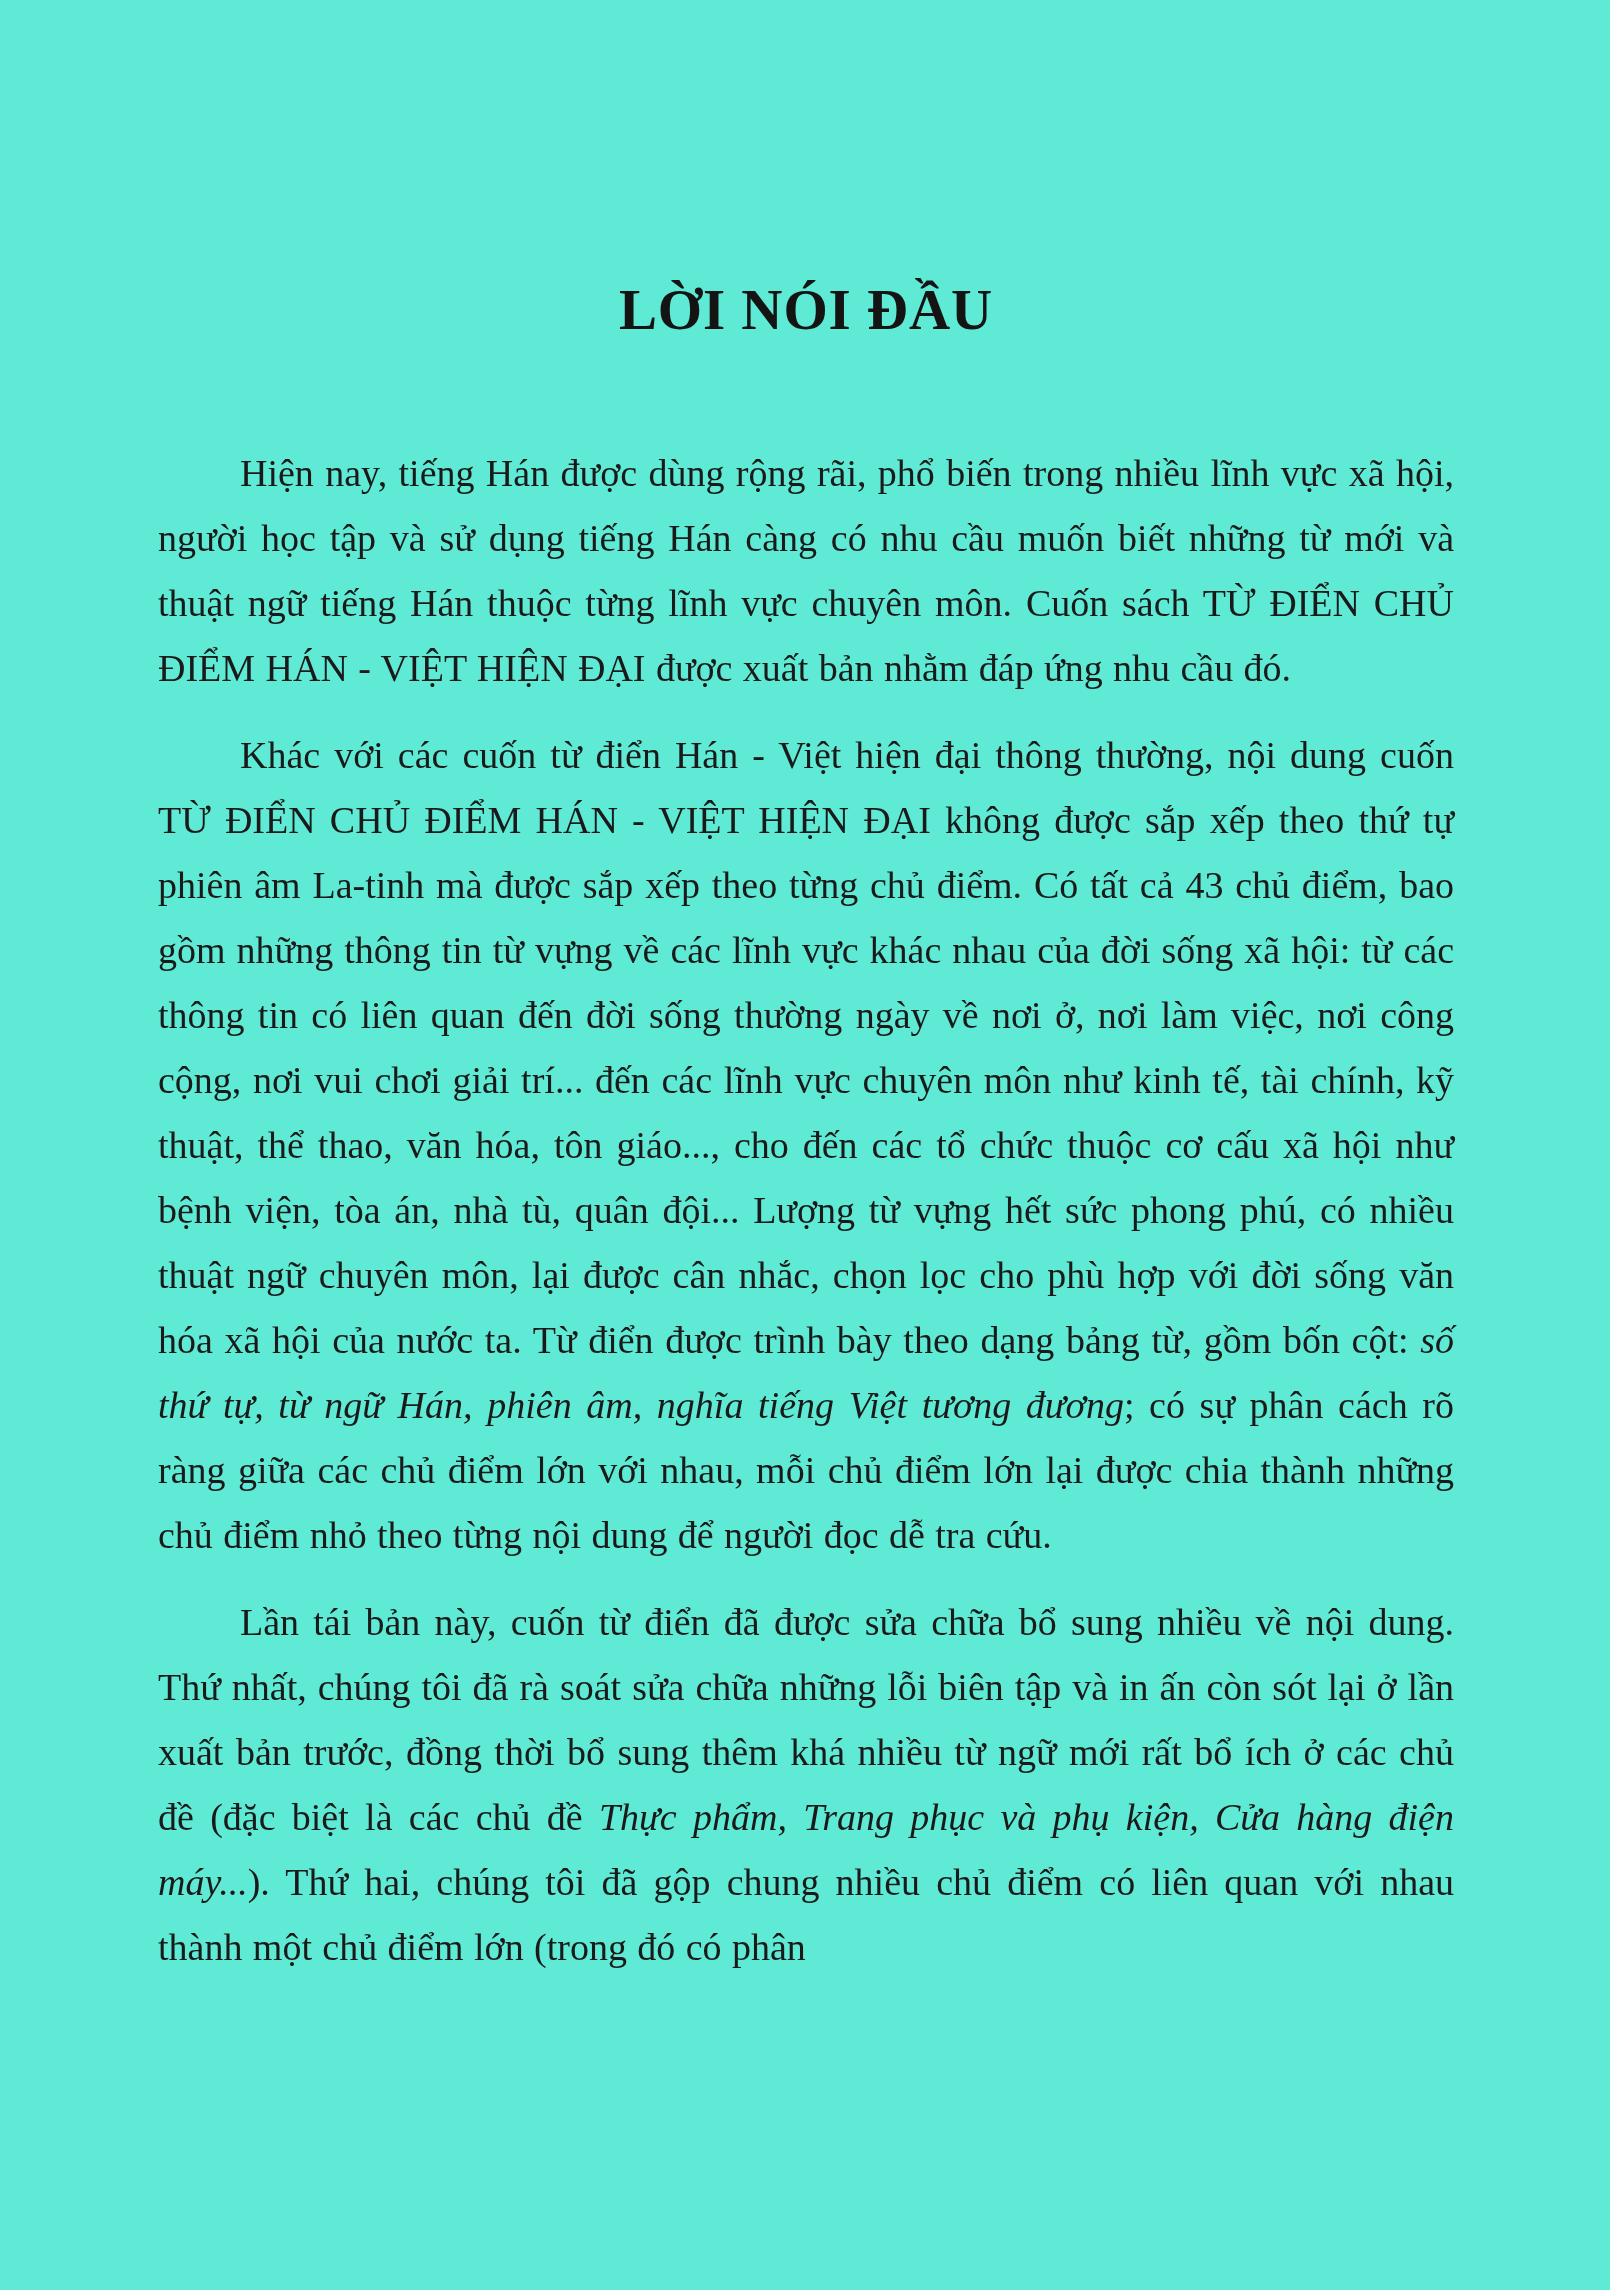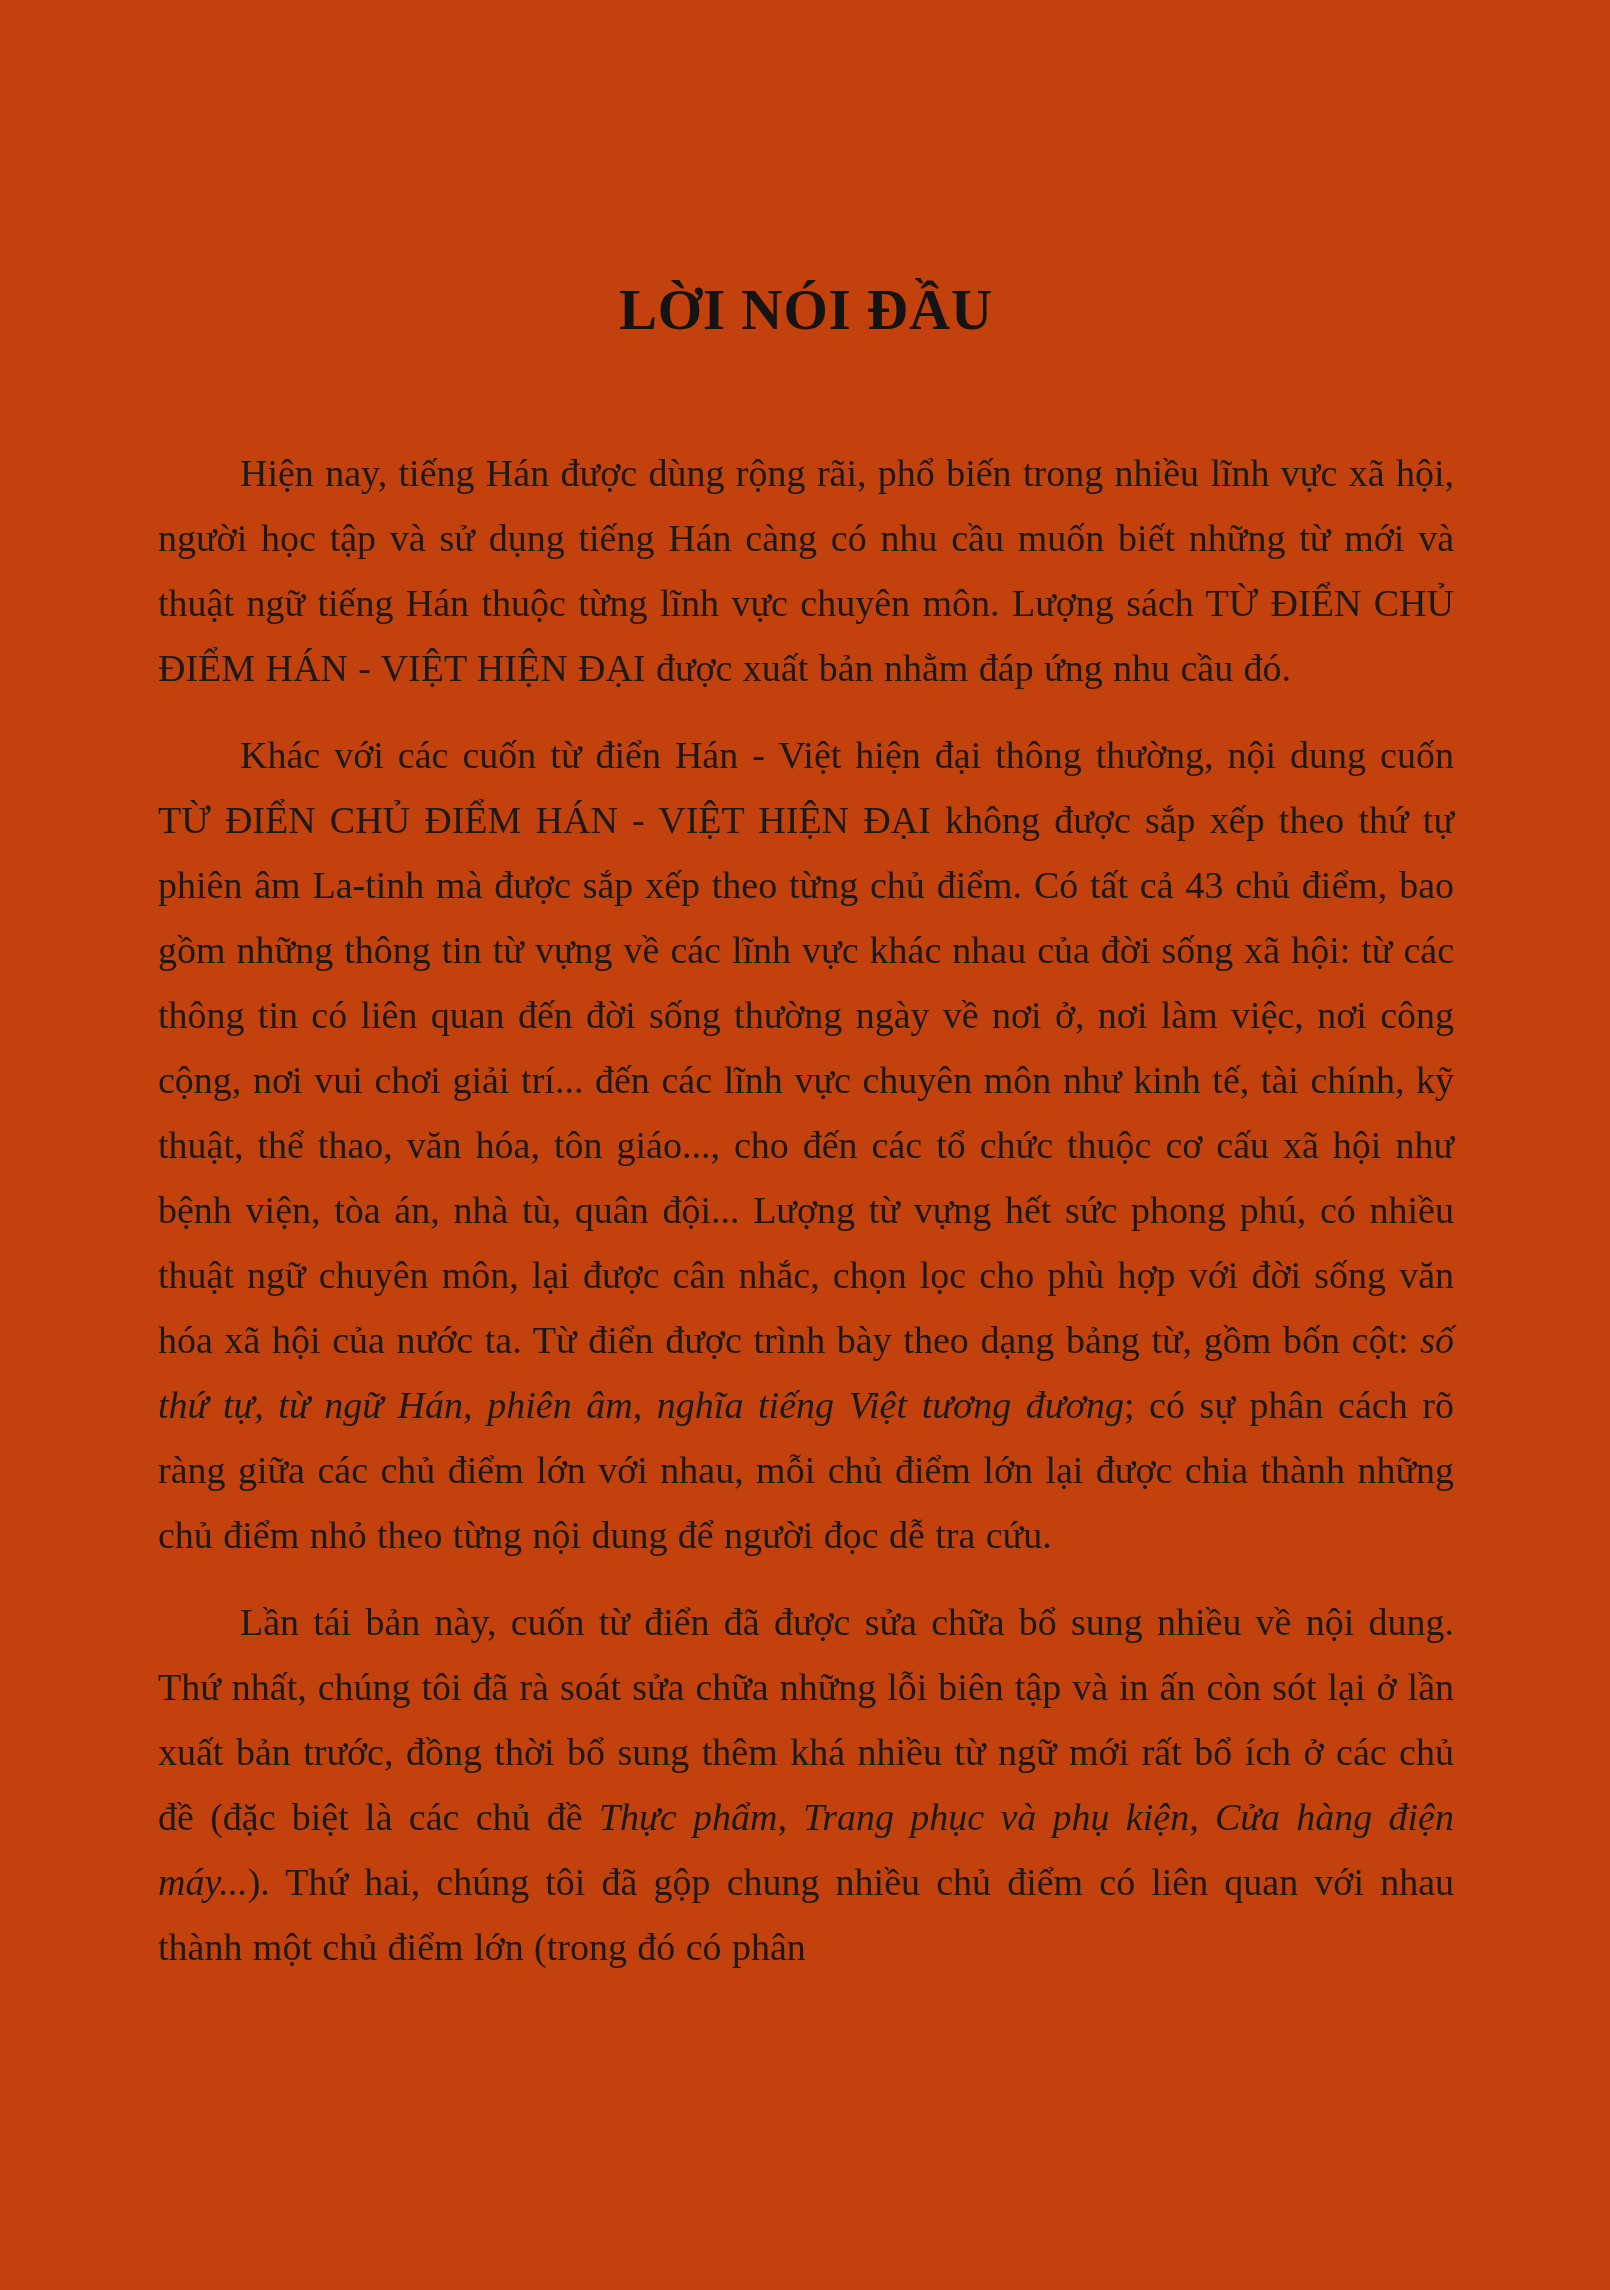--- a/index.html
+++ b/index.html
@@ -8,21 +8,21 @@
     width: 1610px;
     height: 2290px;
     overflow: hidden;
     font-family: "Liberation Serif", serif;
     color: #161616;
   }
   .page {
     width: 100%;
     height: 100%;
     padding: 276px 156px 56px 158px;
-    background: #c2410c;
+    background: #5eead4;
   }
   .doc-title {
     text-align: center;
     font-size: 57px;
     line-height: 67px;
     font-weight: bold;
     letter-spacing: 0.9px;
     color: #141414;
     margin-bottom: 98px;
   }
@@ -38,18 +38,18 @@
   .doc-content .para:last-child { margin-bottom: 0; }
   .run.italic { font-style: italic; }
   .run.normal { font-style: normal; }
 </style>
 </head>
 <body>
 
 <div class="page">
   <h1 class="doc-title">LỜI NÓI ĐẦU</h1>
   <div class="doc-content">
-      <p class="para"><span class="run normal">Hiện nay, tiếng Hán được dùng rộng rãi, phổ biến trong nhiều lĩnh vực xã hội, người học tập và sử dụng tiếng Hán càng có nhu cầu muốn biết những từ mới và thuật ngữ tiếng Hán thuộc từng lĩnh vực chuyên môn. Lượng sách TỪ ĐIỂN CHỦ ĐIỂM HÁN - VIỆT HIỆN ĐẠI được xuất bản nhằm đáp ứng nhu cầu đó.</span></p>
+      <p class="para"><span class="run normal">Hiện nay, tiếng Hán được dùng rộng rãi, phổ biến trong nhiều lĩnh vực xã hội, người học tập và sử dụng tiếng Hán càng có nhu cầu muốn biết những từ mới và thuật ngữ tiếng Hán thuộc từng lĩnh vực chuyên môn. Cuốn sách TỪ ĐIỂN CHỦ ĐIỂM HÁN - VIỆT HIỆN ĐẠI được xuất bản nhằm đáp ứng nhu cầu đó.</span></p>
       <p class="para"><span class="run normal">Khác với các cuốn từ điển Hán - Việt hiện đại thông thường, nội dung cuốn TỪ ĐIỂN CHỦ ĐIỂM HÁN - VIỆT HIỆN ĐẠI không được sắp xếp theo thứ tự phiên âm La-tinh mà được sắp xếp theo từng chủ điểm. Có tất cả 43 chủ điểm, bao gồm những thông tin từ vựng về các lĩnh vực khác nhau của đời sống xã hội: từ các thông tin có liên quan đến đời sống thường ngày về nơi ở, nơi làm việc, nơi công cộng, nơi vui chơi giải trí... đến các lĩnh vực chuyên môn như kinh tế, tài chính, kỹ thuật, thể thao, văn hóa, tôn giáo..., cho đến các tổ chức thuộc cơ cấu xã hội như bệnh viện, tòa án, nhà tù, quân đội... Lượng từ vựng hết sức phong phú, có nhiều thuật ngữ chuyên môn, lại được cân nhắc, chọn lọc cho phù hợp với đời sống văn hóa xã hội của nước ta. Từ điển được trình bày theo dạng bảng từ, gồm bốn cột: </span><span class="run italic">số thứ tự, từ ngữ Hán, phiên âm, nghĩa tiếng Việt tương đương</span><span class="run normal">; có sự phân cách rõ ràng giữa các chủ điểm lớn với nhau, mỗi chủ điểm lớn lại được chia thành những chủ điểm nhỏ theo từng nội dung để người đọc dễ tra cứu.</span></p>
       <p class="para"><span class="run normal">Lần tái bản này, cuốn từ điển đã được sửa chữa bổ sung nhiều về nội dung. Thứ nhất, chúng tôi đã rà soát sửa chữa những lỗi biên tập và in ấn còn sót lại ở lần xuất bản trước, đồng thời bổ sung thêm khá nhiều từ ngữ mới rất bổ ích ở các chủ đề (đặc biệt là các chủ đề </span><span class="run italic">Thực phẩm, Trang phục và phụ kiện, Cửa hàng điện máy...</span><span class="run normal">). Thứ hai, chúng tôi đã gộp chung nhiều chủ điểm có liên quan với nhau thành một chủ điểm lớn (trong đó có phân</span></p>
     </div>
 </div>
 
 
 </body></html>

